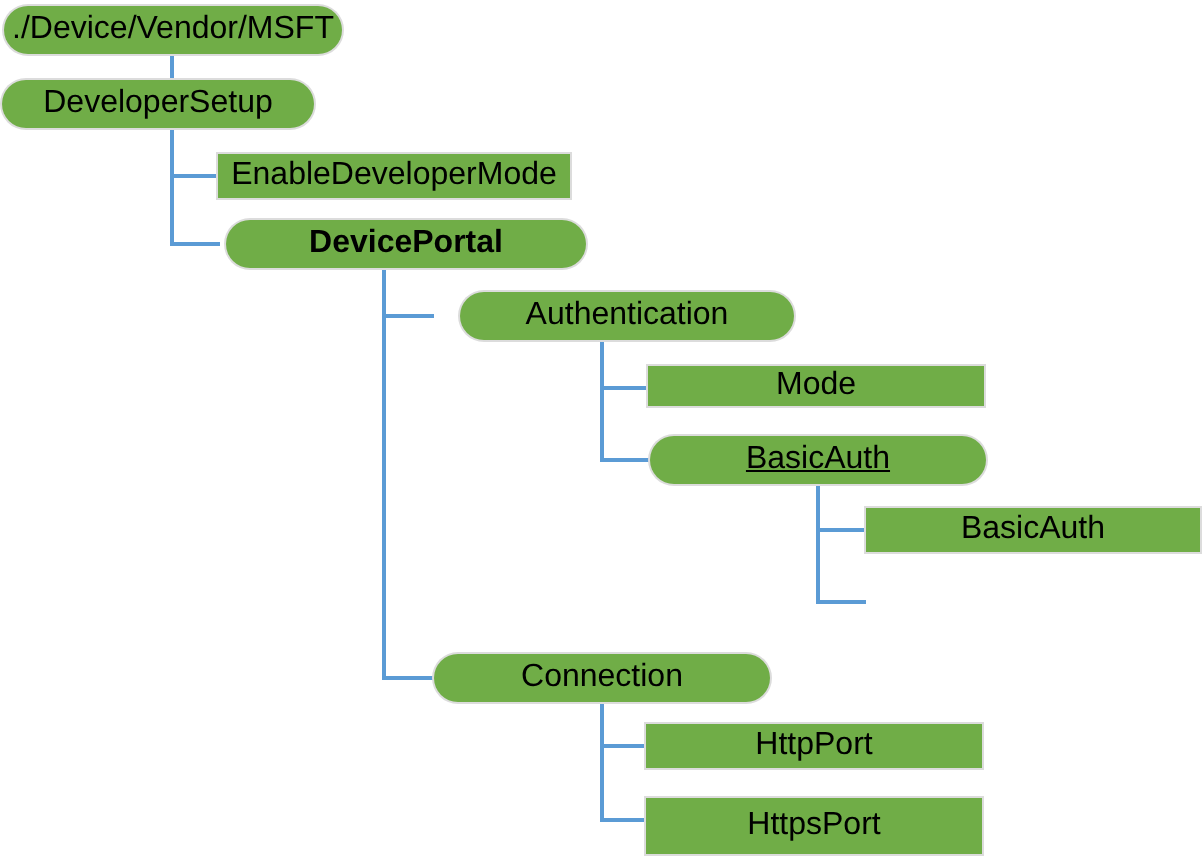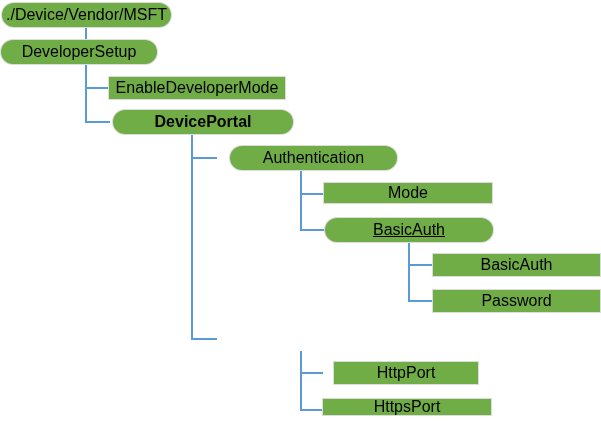--- a/index.html
+++ b/index.html
@@ -58,17 +58,17 @@
   <div class="seg" style="left:300px; top:409px; width:23px; height:2px;"></div>
 
   <div class="node pill" style="left:2px;   top:3px;   width:169px; height:24px;">./Device/Vendor/MSFT</div>
   <div class="node pill" style="left:1px;   top:40px;  width:156px; height:24px;">DeveloperSetup</div>
   <div class="node rect" style="left:109px; top:77px;  width:176px; height:22px;">EnableDeveloperMode</div>
   <div class="node pill" style="left:113px; top:110px; width:180px; height:24px;font-weight:bold;">DevicePortal</div>
   <div class="node pill" style="left:230px; top:146px; width:167px; height:24px;">Authentication</div>
   <div class="node rect" style="left:324px; top:183px; width:168px; height:20px;">Mode</div>
   <div class="node pill" style="left:325px; top:218px; width:168px; height:24px;text-decoration:underline;">BasicAuth</div>
   <div class="node rect" style="left:433px; top:254px; width:167px; height:22px;">BasicAuth</div>
-  <div class="node rect" style="left:433px; top:290px; width:167px; height:22px;">Password</div>
-  <div class="node rect" style="left:334px; top:362px; width:144px; height:22px;">HttpPort</div>
-  <div class="node rect" style="left:323px; top:399px; width:168px; height:16px;">HttpsPort</div>
+  <div class="node pill" style="left:217px; top:327px; width:168px; height:24px;">Connection</div>
+  <div class="node rect" style="left:323px; top:362px; width:168px; height:22px;">HttpPort</div>
+  <div class="node rect" style="left:323px; top:399px; width:168px; height:28px;">HttpsPort</div>
 
 </div>
 
 </body></html>

